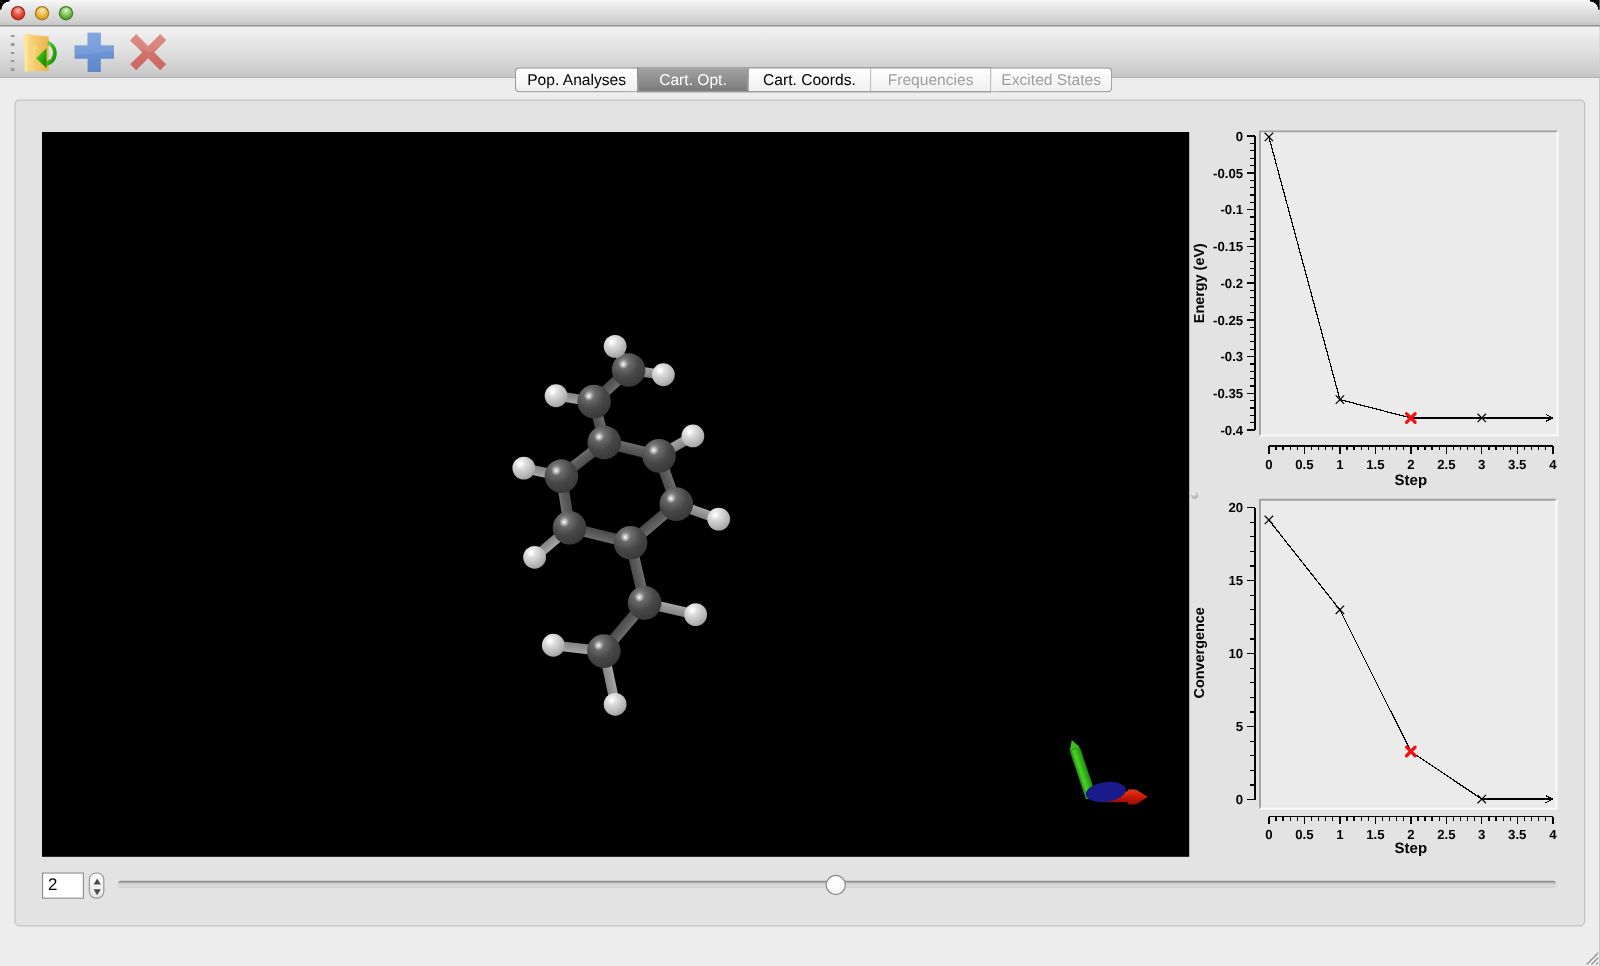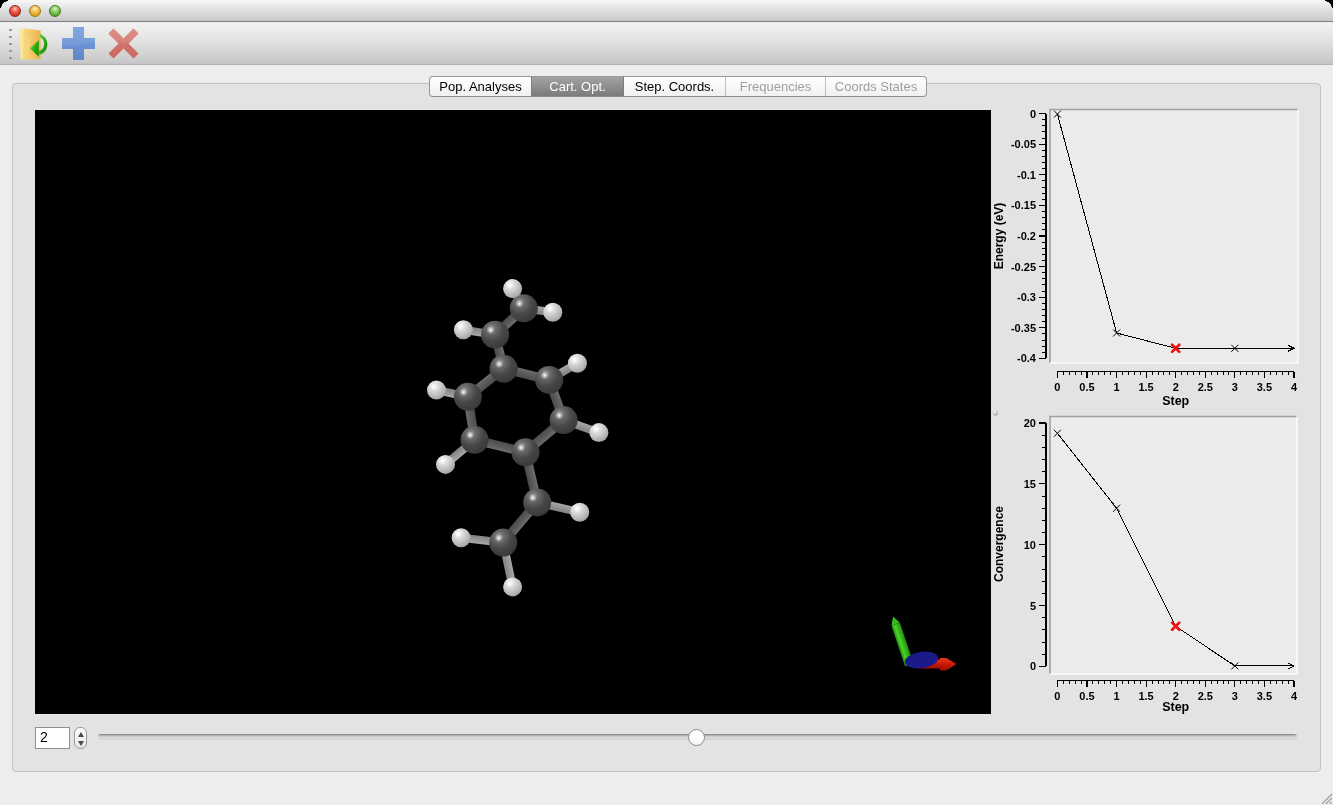--- a/index.html
+++ b/index.html
@@ -25,21 +25,21 @@
   background:linear-gradient(to bottom,#f2f2f2 0%,#e3e3e3 40%,#cbcbcb 92%,#c3c3c3 100%);
   border-bottom:1px solid #b2b2b2; }
 #tb-dots { left:9px; top:6px; width:4px; height:32px;
   background:repeating-linear-gradient(to bottom,#9a9a9a 0 2px, rgba(0,0,0,0) 2px 7px); width:3px;}
 
 
 #panel { left:12px; top:83px; width:1309px; height:689px; background:#e3e3e3;
   border:1px solid #c2c2c2; border-radius:4px; }
 
 
-#tabs { left:417px; top:76px; height:23px; display:flex; font-size:13px;padding-left:12px; }
+#tabs { left:417px; top:56px; height:23px; display:flex; font-size:13px;padding-left:12px; }
 .seg { height:21px; line-height:20px; text-align:center; background:linear-gradient(to bottom,#ffffff,#f0f0f0);
   color:#000; border-top:1px solid #989898; border-bottom:1px solid #8e8e8e; }
 .seg.first { border-left:1px solid #989898; border-radius:4px 0 0 4px; }
 .seg.last  { border-right:1px solid #989898; border-radius:0 4px 4px 0; }
 .seg.sel { background:linear-gradient(to bottom,#a2a2a2,#7b7b7b); color:#fff;
   border-left:1px solid #7e7e7e; border-right:1px solid #7e7e7e; }
 .seg.dis { color:#9f9f9f; }
 .segdiv { width:1px; height:21px; background:#bfbfbf; border-top:1px solid #989898; border-bottom:1px solid #8e8e8e;}
 
 
@@ -113,25 +113,25 @@
 </linearGradient>
 </defs>
 <path d="M 0.5 5.5 L 5.5 0.5 L 15.5 10.5 L 25.5 0.5 L 30.5 5.5 L 20.5 15.5 L 30.5 25.5 L 25.5 30.5 L 15.5 20.5 L 5.5 30.5 L 0.5 25.5 L 10.5 15.5 Z" fill="url(#rx)"></path>
 <path d="M 0.5 5.5 L 5.5 0.5 L 15.5 10.5 L 25.5 0.5 L 30.5 5.5 L 17 16 C 11 13 4 11 0.5 5.5 Z" fill="#dc8981" opacity="0.7"></path>
       </svg>
   </div>
   <div id="panel" class="abs"></div>
   <div id="tabs" class="abs">
     <div class="seg first" style="width:102px;">Pop. Analyses</div>
     <div class="seg sel" style="width:93px;">Cart. Opt.</div>
-    <div class="seg" style="width:101px;">Step. Coords.</div>
+    <div class="seg" style="width:101px;">Cart. Coords.</div>
     <div class="segdiv"></div>
     <div class="seg dis" style="width:99px;">Frequencies</div>
     <div class="segdiv"></div>
-    <div class="seg dis last" style="width:101px;">Coords States</div>
+    <div class="seg dis last" style="width:101px;">Excited States</div>
   </div>
   <div id="viewport" class="abs">
     <svg id="molecule" width="956" height="604" viewBox="0 0 956 604">
         <defs>
 <radialGradient id="gc" cx="0.36" cy="0.28" r="0.8">
  <stop offset="0" stop-color="#a2a2a2"></stop>
             <stop offset="0.22" stop-color="#6b6b6b"></stop>
  <stop offset="0.55" stop-color="#474747"></stop>
             <stop offset="1" stop-color="#363636"></stop>
 </radialGradient>

